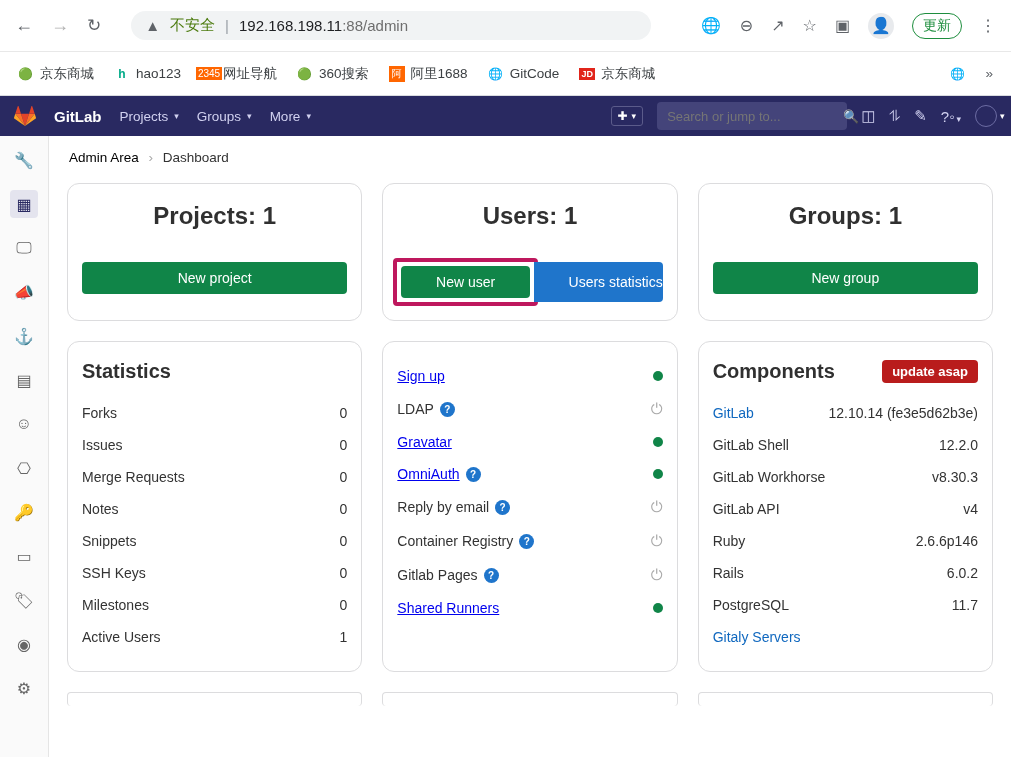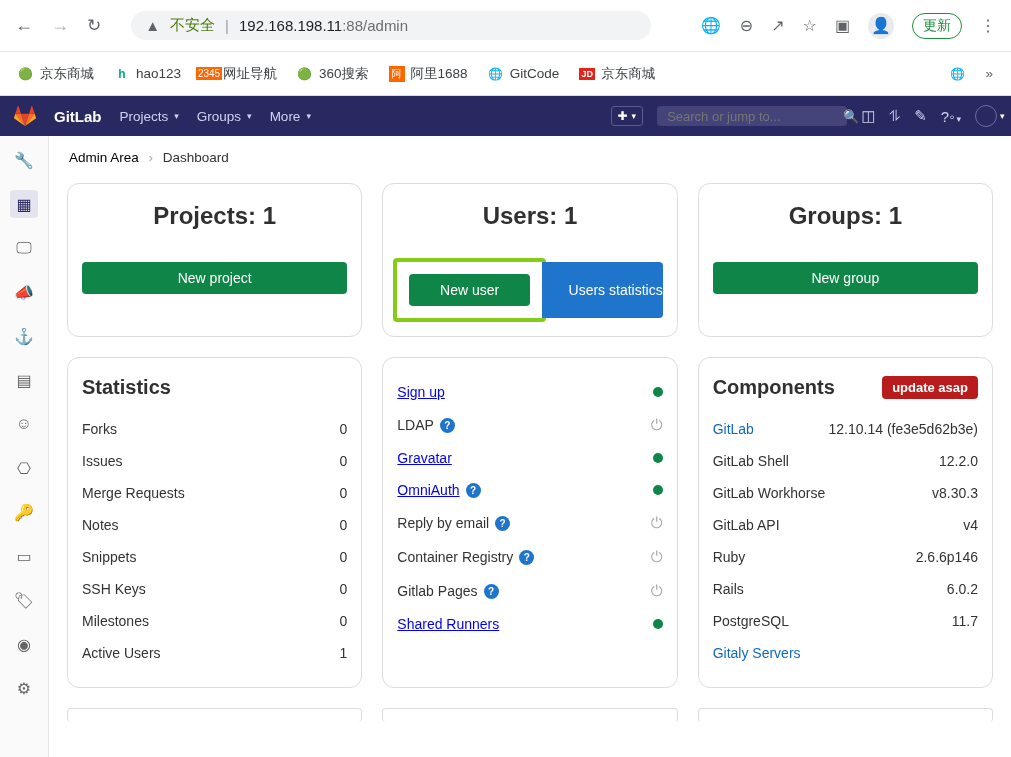--- a/index.html
+++ b/index.html
@@ -19,21 +19,21 @@
 .update-pill { border: 1.5px solid #1e8e3e; color: #1e8e3e; padding: 3px 10px; border-radius: 16px; font-size: 14px; }
 .bookmarks { display:flex; align-items:center; gap: 20px; padding: 8px 18px; height: 44px; border-bottom: 1px solid #dadce0; font-size: 13.5px; color: #3c4043;}
 .bm { display:flex; align-items:center; gap:6px; }
 .bm-ico { width:16px; height:16px; display:inline-flex; align-items:center; justify-content:center; font-size:12px; border-radius:3px;}
 .gitlab-header { display:flex; align-items:center; background:#292961; color:#fff; height: 40px; padding: 0 14px; gap: 18px; font-size: 14px;}
 .gitlab-logo { width:22px; height:22px; }
 .gh-brand { font-weight: 600; font-size:15px;}
 .gh-menu { display:flex; align-items:center; gap:4px; color:#d1d1f0; cursor:pointer; font-size: 13.5px;}
 .gh-right { margin-left:auto; display:flex; align-items:center; gap: 14px; }
 .gh-plus { border:1px solid #5b5b8a; padding:2px 6px; border-radius:3px; display:flex; align-items:center; gap:2px; font-size:12px;}
-.gh-search { display:flex; align-items:center; background:#44447a; border-radius:4px; padding: 0 10px; height: 20px; width: 190px; color:#b8b8d9; font-size:13px;}
+.gh-search { display:flex; align-items:center; background:#44447a; border-radius:4px; padding: 0 10px; height: 28px; width: 190px; color:#b8b8d9; font-size:13px;}
 .gh-search input { background:transparent; border:none; outline:none; color:#d1d1f0; flex:1; font-size:13px;}
 .gh-ico { color:#d1d1f0; font-size:15px; }
 .gh-avatar { width:22px; height:22px; border:1px solid #6c6ca3; border-radius:50%; display:flex; align-items:center; gap:3px;}
 .layout { display:flex; height: calc(757px - 52px - 44px - 40px); }
 .sidebar { width: 49px; background:#fafafa; border-right:1px solid #e5e5e5; display:flex; flex-direction:column; align-items:center; padding-top:10px; gap: 16px; }
 .sb-ico { width:28px; height:28px; display:flex; align-items:center; justify-content:center; color:#666; font-size:16px; border-radius:4px; cursor:pointer;}
 .sb-ico.active { background:#e4e4ee; color:#292961;}
 .content { flex:1; background:#fff; padding: 10px 18px; overflow:auto;}
 .breadcrumb { font-size:13.5px; color:#666; margin: 4px 0 18px 2px;}
 .breadcrumb a { color:#000000; text-decoration:none;}
@@ -43,21 +43,21 @@
 .card { flex:1; border:1px solid #dcdcde; border-radius:12px; padding: 18px 14px;}
 .card-title { text-align:center; font-size:24px; font-weight:600; color:#303030; margin-bottom: 32px;}
 .btn { display:block; width:100%; padding: 8px 0; border:none; border-radius:4px; color:#fff; font-size:14px; font-weight:500; cursor:pointer; text-align:center;}
 .btn-green { background:#108548; }
 .btn-blue { background:#1f75cb;text-align:right; }
 .btn-red { background:#b91c1c; padding:4px 10px; font-size:13px; display:inline-block; width:auto; font-weight:600;}
 .btn-row { display:flex; gap:0;}
 .btn-row .btn { flex:1; border-radius:0;}
 .btn-row .btn:first-child { border-top-left-radius:4px; border-bottom-left-radius:4px;}
 .btn-row .btn:last-child { border-top-right-radius:4px; border-bottom-right-radius:4px;}
-.highlight-box { border:4px solid #84cc16; border-radius:4px; padding: 12px; margin: -4px;}
+.highlight-box { border:4px solid #be185d; border-radius:4px; padding: 4px; margin: -4px;}
 .highlight-box .btn { border-radius:0;}
 .section-head { font-size:20px; font-weight:600; color:#303030; margin-bottom:14px; display:flex; justify-content:space-between; align-items:center;}
 .stat-row { display:flex; justify-content:space-between; padding: 8px 0; font-size:14px; color:#333;}
 .feat-row { display:flex; justify-content:space-between; align-items:center; padding: 8px 0; font-size:14px; color:#333; gap:20px;}
 .feat-name { display:flex; align-items:center; gap:6px;}
 .help-ico { width:15px; height:15px; background:#1f75cb; color:#fff; border-radius:50%; display:inline-flex; align-items:center; justify-content:center; font-size:10px; font-weight:bold;}
 .dot-green { width:10px; height:10px; background:#108548; border-radius:50%; display:inline-block;}
 .power-ico { color:#aaa; font-size:15px;}
 .comp-row { display:flex; justify-content:space-between; padding: 8px 0; font-size:14px; color:#333;}
 .comp-row a { color:#1068bf; text-decoration:none;}

